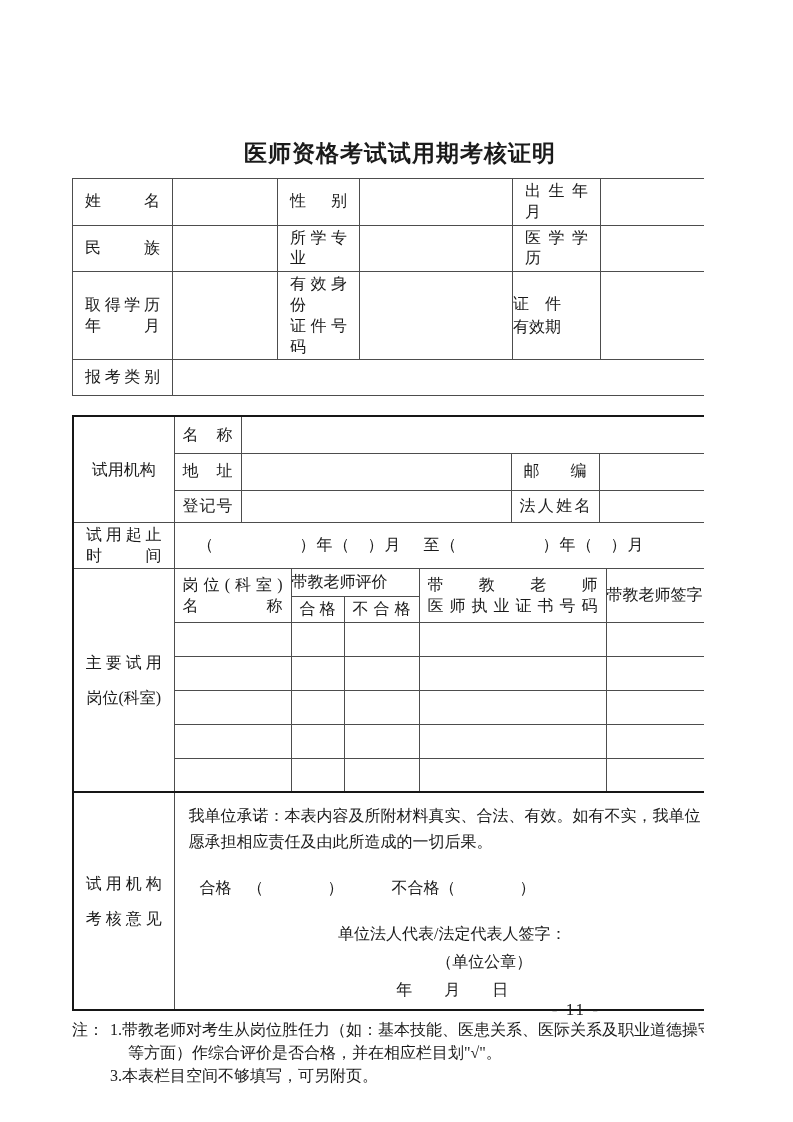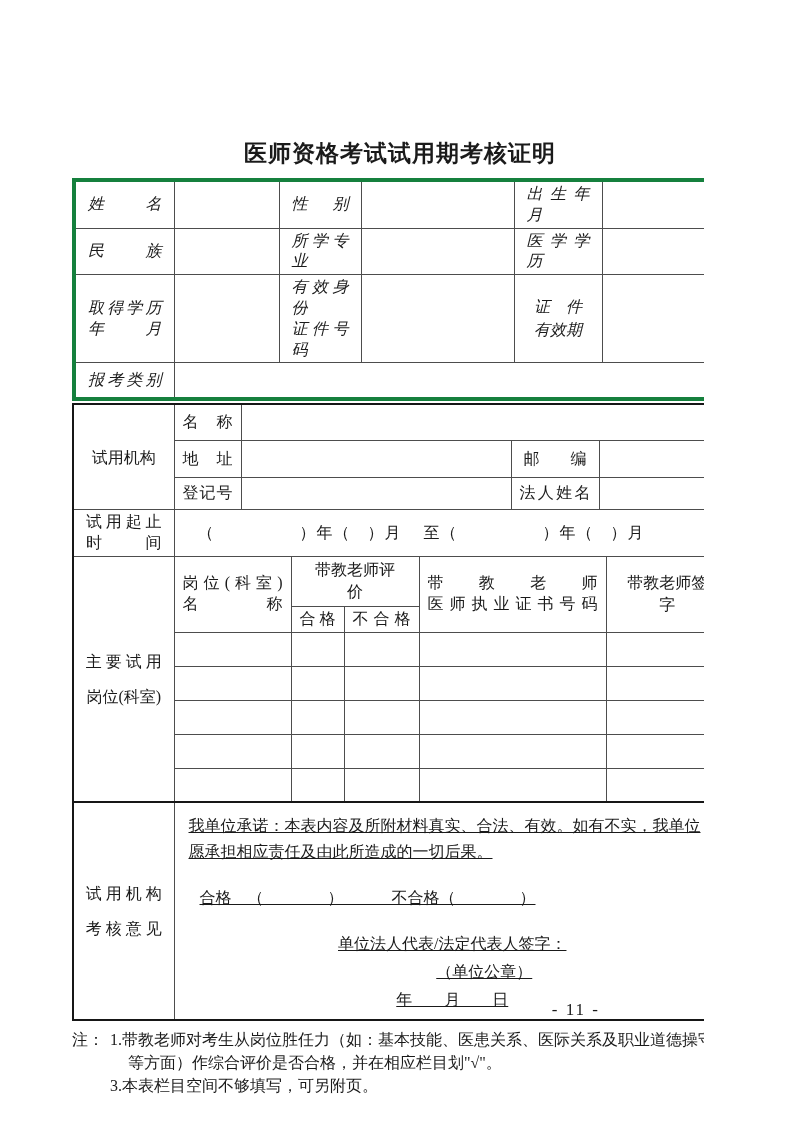--- a/index.html
+++ b/index.html
@@ -22,43 +22,43 @@
     font-size: 23px;
     font-weight: 700;
     letter-spacing: 1px;
     white-space: nowrap;
   }
 
   table { border-collapse: collapse; table-layout: fixed; width: 656px; font-size: 16px; }
   td { border: 1px solid #4d4d4d; vertical-align: middle; overflow: hidden; }
 
   
-  .tbl-a { border: 4px solid #15803d; margin-bottom: 2px; font-style: italic; }
+  .tbl-a { border: 1px solid #15803d; margin-bottom: 19px; }
   
   .tbl-b { border: 2px solid #161616; }
 
   
   .jlabel {
     padding: 2px 12px;
     text-align: justify;
     text-align-last: justify;
     white-space: pre-line;
     line-height: 1.3;
   }
   .jlabel-sm { padding: 2px 8px; }
   
-  .clabel { padding: 2px 16px; text-align: center; white-space: pre-line; line-height: 1.4; }
+  .clabel { padding: 2px 0; text-align: left; white-space: pre-line; line-height: 1.4; }
   .vlabel { padding: 2px 8px; text-align: center; white-space: pre-line; line-height: 2.2; }
 
   .value-cell { padding: 2px 8px; }
   .period-cell { padding: 2px 4px 2px 23px; letter-spacing: 1px; }
 
   .assess-top td { border-top: 2px solid #161616; }
 
-  .assess-content { vertical-align: top; padding: 10px 12px 6px 14px; text-decoration: underline; }
+  .assess-content { vertical-align: top; padding: 10px 12px 6px 14px; }
   .assess-content .promise { line-height: 26px; text-align: left; }
   .assess-content .result { margin-top: 20px; line-height: 26px; margin-left: 11px; }
   .assess-content .sign { margin-top: 20px; line-height: 26px; text-align: center; }
   .assess-content .seal { margin-top: 2px; line-height: 26px; text-align: center; text-indent: 64px; }
   .assess-content .datel { margin-top: 2px; line-height: 26px; text-align: center; }
 
   .notes {
     display: flex;
     margin-top: 7px;
     font-size: 16px;

